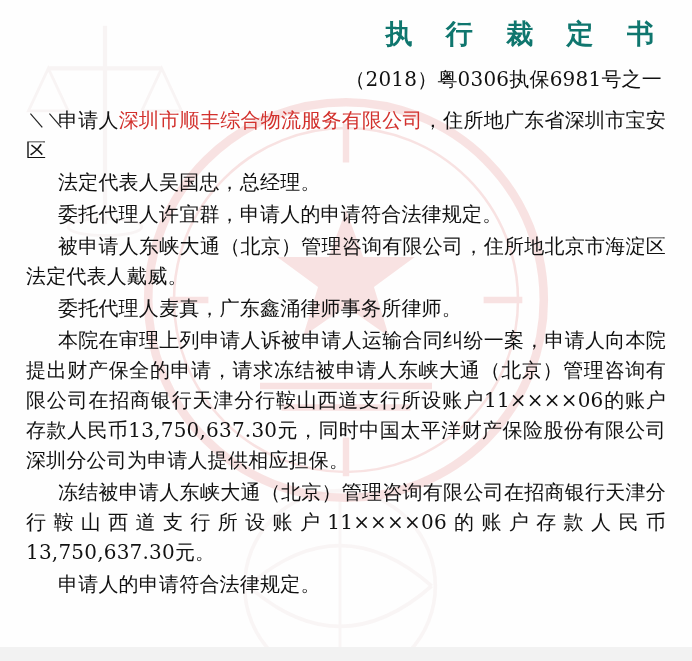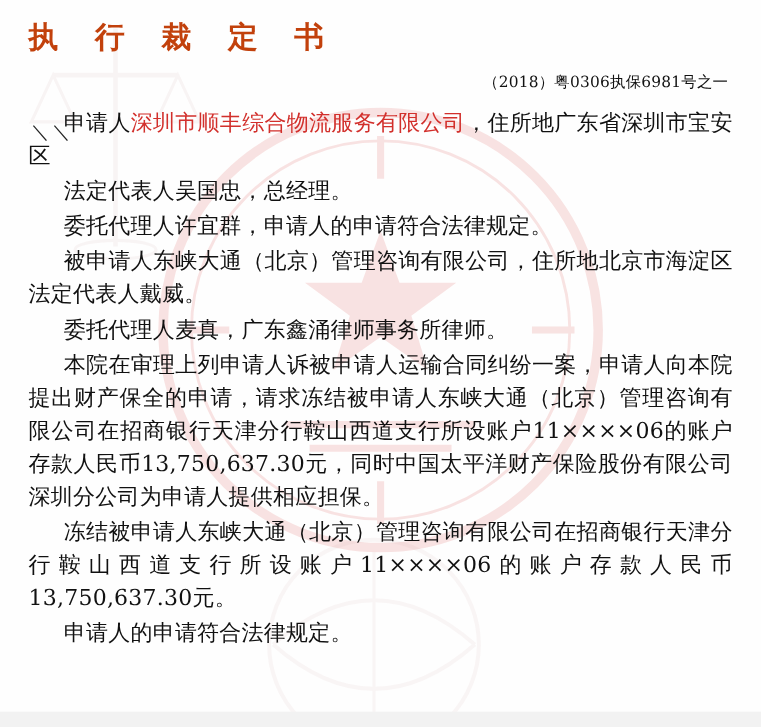--- a/index.html
+++ b/index.html
@@ -55,32 +55,32 @@
     z-index: 0;
   }
 
   .content {
     position: relative;
     z-index: 2;
     padding: 6px 26px 0 26px;
   }
 
   .doc-title {
-    text-align: left;
+    text-align: right;
     font-size: 27px;
     font-weight: bold;
     letter-spacing: 12px;
-    color: #c2410c;
+    color: #0f766e;
     margin: 10px 0 14px 0;
     font-family: "DejaVu Serif", "Liberation Serif", serif;
   }
 
   .case-no {
     text-align: right;
-    font-size: 14px;
+    font-size: 20px;
     color: #111;
     margin: 0 4px 12px 0;
     letter-spacing: 0.2px;
   }
 
   p.para {
     font-size: 20px;
     line-height: 30px;
     color: #111;
     margin: 0 0 2px 0;

